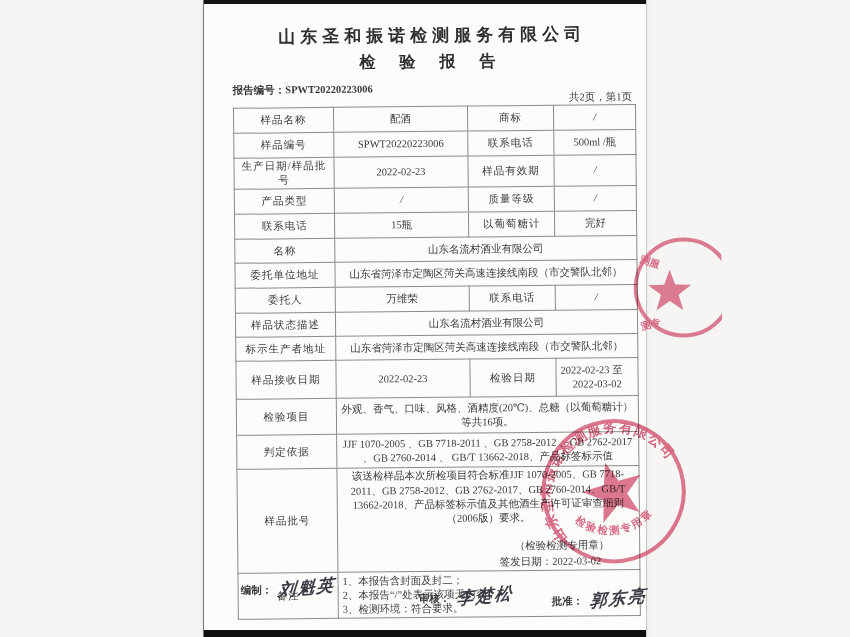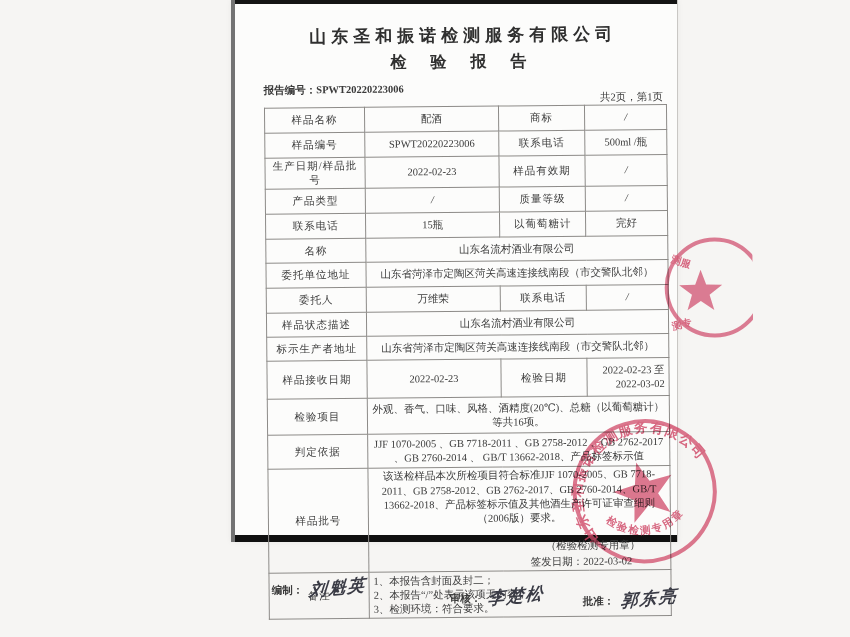--- a/index.html
+++ b/index.html
@@ -3,26 +3,25 @@
 <meta charset="utf-8">
 <style>
   html,body{margin:0;padding:0;}
   body{
     width:850px;height:637px;position:relative;overflow:hidden;
     background:#f6f5f3;
     font-family:"Liberation Serif","DejaVu Serif",serif;
     color:#3c3c3c;
   }
   .paper{
-    position:absolute;left:203px;top:0;width:442px;height:542px;
+    position:absolute;left:203px;top:0;width:442px;height:637px;
     background:#fcfcfb;
-    border-left:4px solid #737373;
+    border-left:1px solid #737373;
     border-right:1px solid #c9c7c4;
     box-shadow:0 0 6px rgba(0,0,0,.06);
-    margin-left:28px;
   }
   .scan-bar-top{position:absolute;left:0;top:0;width:100%;height:4px;background:#141414;}
   .scan-bar-bottom{position:absolute;left:0;bottom:0;width:100%;height:7px;background:#101010;}
   .content{position:absolute;left:0;top:0;width:442px;height:637px;transform:rotate(-0.55deg);}
   .company{
     position:absolute;left:30px;top:24px;width:402px;text-align:center;
     font-size:17px;font-weight:bold;letter-spacing:5px;color:#2f2f2f;
   }
   .report-title{
     position:absolute;left:30px;top:52px;width:402px;text-align:center;
@@ -130,22 +129,22 @@
       </tr>
       <tr style="height:24px">
         <td class="lbl">标示生产者地址</td>
         <td colspan="3">山东省菏泽市定陶区菏关高速连接线南段（市交警队北邻）</td>
       </tr>
       <tr style="height:38px">
         <td class="lbl">样品接收日期</td>
         <td>2022-02-23</td>
         <td class="lbl">检验日期</td>
         <td>
-          <span class="remark-line" style="text-align:right">2022-02-23 至</span>
-          <span class="remark-line" style="text-align:right">2022-03-02</span>
+          <span class="remark-line" style="text-align:left">2022-02-23 至</span>
+          <span class="remark-line" style="text-align:center">2022-03-02</span>
         </td>
       </tr>
       <tr style="height:36px">
         <td class="lbl">检验项目</td>
         <td colspan="3" class="left">外观、香气、口味、风格、酒精度(20℃)、总糖（以葡萄糖计）等共16项。</td>
       </tr>
       <tr style="height:34px">
         <td class="lbl">判定依据</td>
         <td colspan="3" class="left">JJF 1070-2005 、GB 7718-2011 、GB 2758-2012 、GB 2762-2017 、GB 2760-2014 、 GB/T 13662-2018、产品标签标示值</td>
       </tr>

